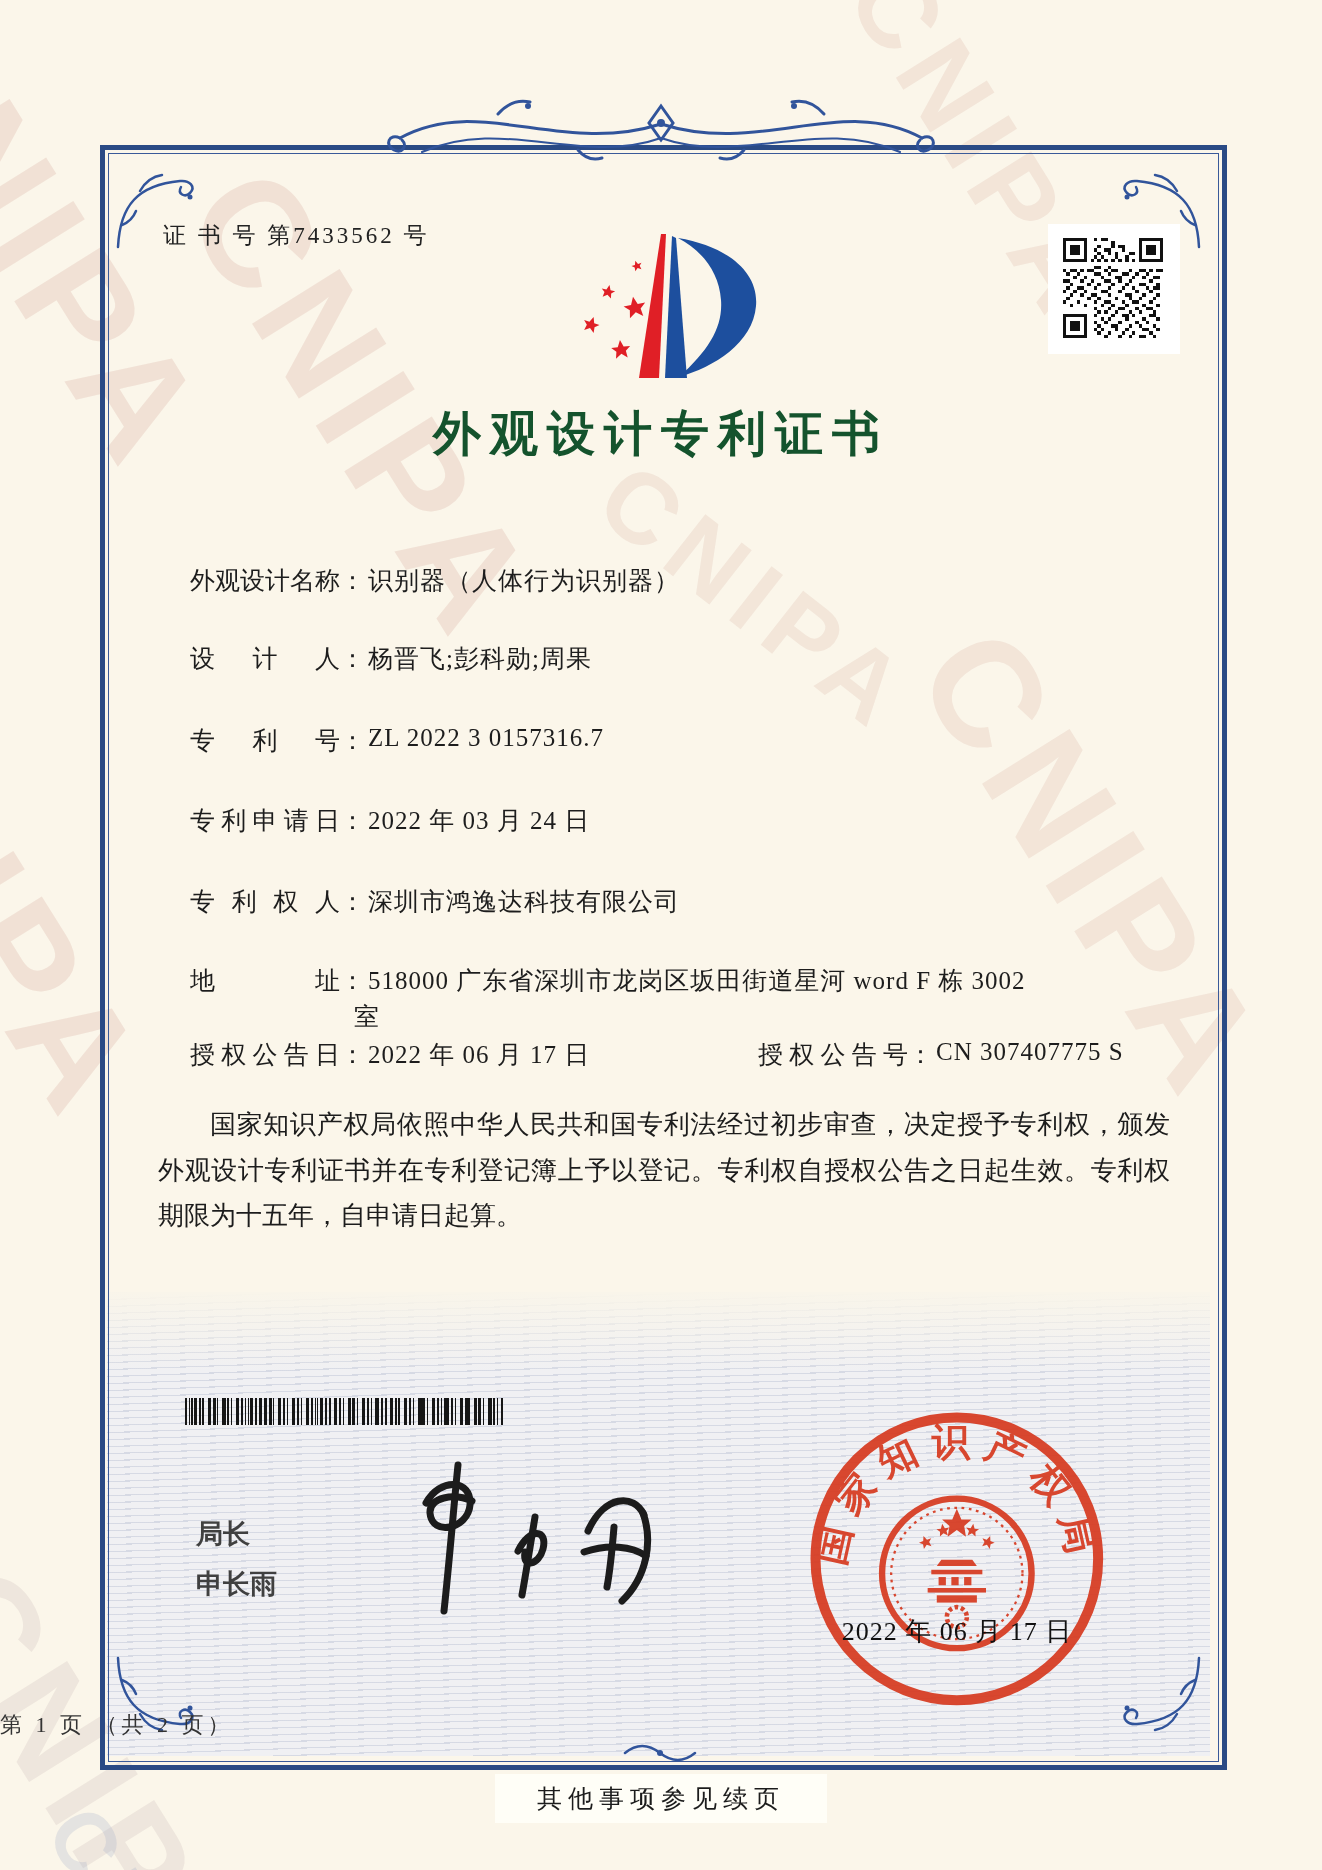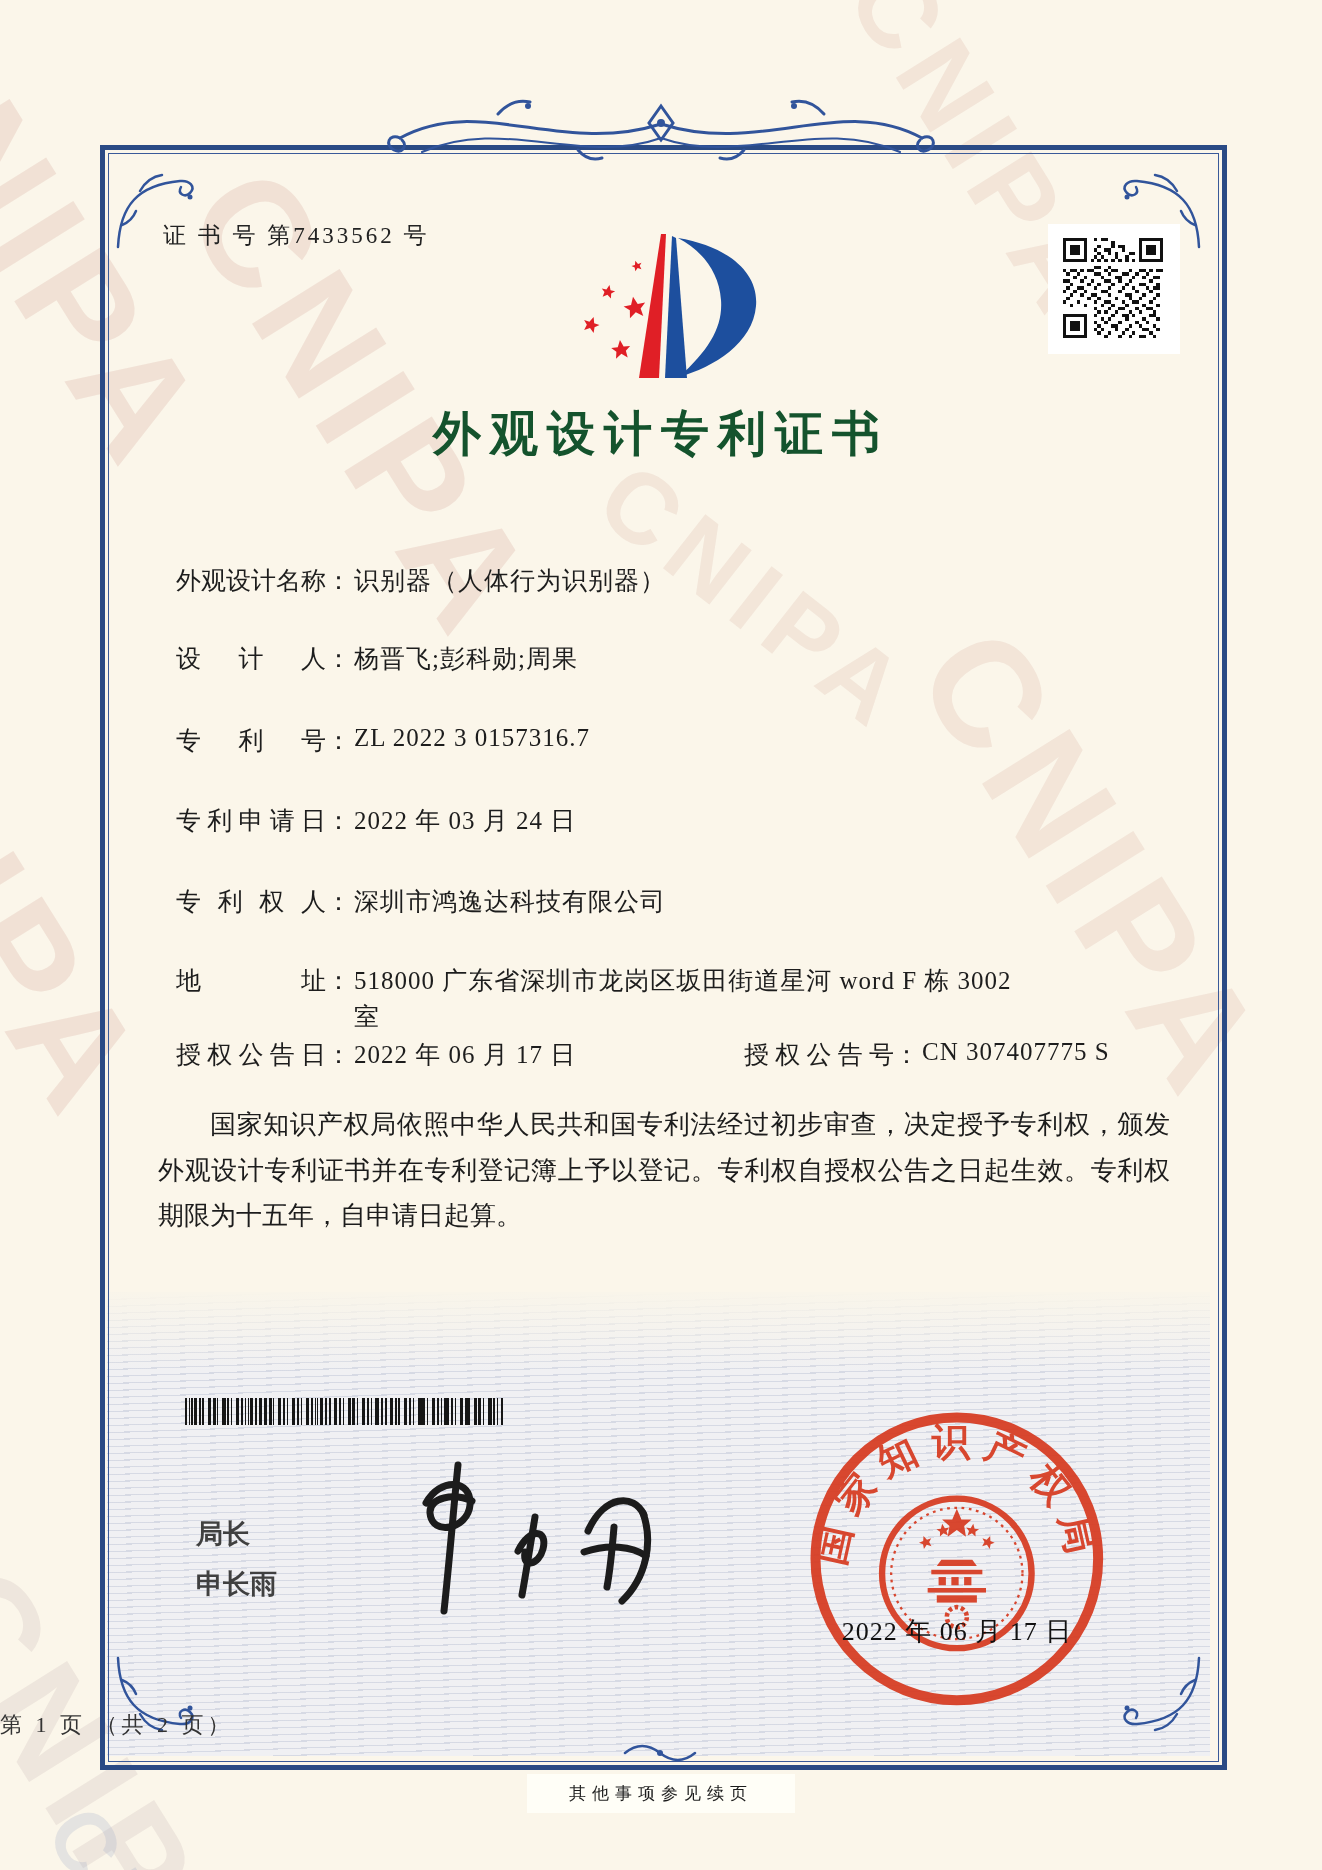--- a/index.html
+++ b/index.html
@@ -38,21 +38,21 @@
   .logo{position:absolute; left:575px; top:230px; width:190px; height:155px; z-index:3;}
   .qr{position:absolute; left:1048px; top:224px; width:132px; height:130px; background:#fff; z-index:3;}
   .qr svg{position:absolute; left:15px; top:14px; width:100px; height:100px;}
   .title{
     position:absolute; left:0; top:402px; width:100%; z-index:3; text-align:center;
     font-size:48px; font-weight:bold; letter-spacing:9px; color:#14532d;
   }
   
   .fields{position:absolute; left:176px; top:552px; width:1000px; z-index:3; font-size:25px;}
   .frow{position:absolute; left:0; white-space:nowrap;}
-  .flabel{display:inline-block; width:150px; text-align:justify; text-align-last:justify; vertical-align:top;}
+  .flabel{display:inline-block; width:150px; text-align:justify; text-align-last:justify; vertical-align:top;margin-left:14px;}
   .fcolon{display:inline-block; vertical-align:top;}
   .fvalue{display:inline-block; margin-left:3px; vertical-align:top; letter-spacing:1px;}
   .addr2{position:absolute; left:178px; top:36px; letter-spacing:1px;}
   .pair2{position:absolute; left:568px; top:0; white-space:nowrap;}
   
   .bodytext{
     position:absolute; left:142px; top:1086px; width:1044px; z-index:3;
     font-size:26px; line-height:45.5px; text-align:justify; color:#1c1c1c;
   }
   .bodytext p{margin:16px; text-indent:2em;}
@@ -73,21 +73,21 @@
   .seal-date{
     position:absolute; left:812px; top:1614px; width:290px; z-index:5; text-align:center;
     font-size:26px; letter-spacing:1px; color:#111;
   }
   .page-info{position:absolute; left:0; top:1710px; width:100%; z-index:3; text-align:left; font-size:22px; letter-spacing:4px; color:#333;}
   .note-box{
     position:absolute; left:0; top:1774px; width:100%; z-index:3; text-align:center;
   }
   .note-box span{
     display:inline-block; background:#fffef7; padding:8px 42px;
-    font-size:17px; letter-spacing:6px; color:#1c1c1c;text-align:right;
+    font-size:25px; letter-spacing:6px; color:#1c1c1c;text-align:right;
   }
   
   .orn{position:absolute; z-index:3; pointer-events:none;}
 </style>
 </head>
 <body>
 
 <div class="page">
 
   <div class="wm" style="left:-30px; top:-30px; font-size:150px; transform:rotate(58deg);">CNIPA</div>

